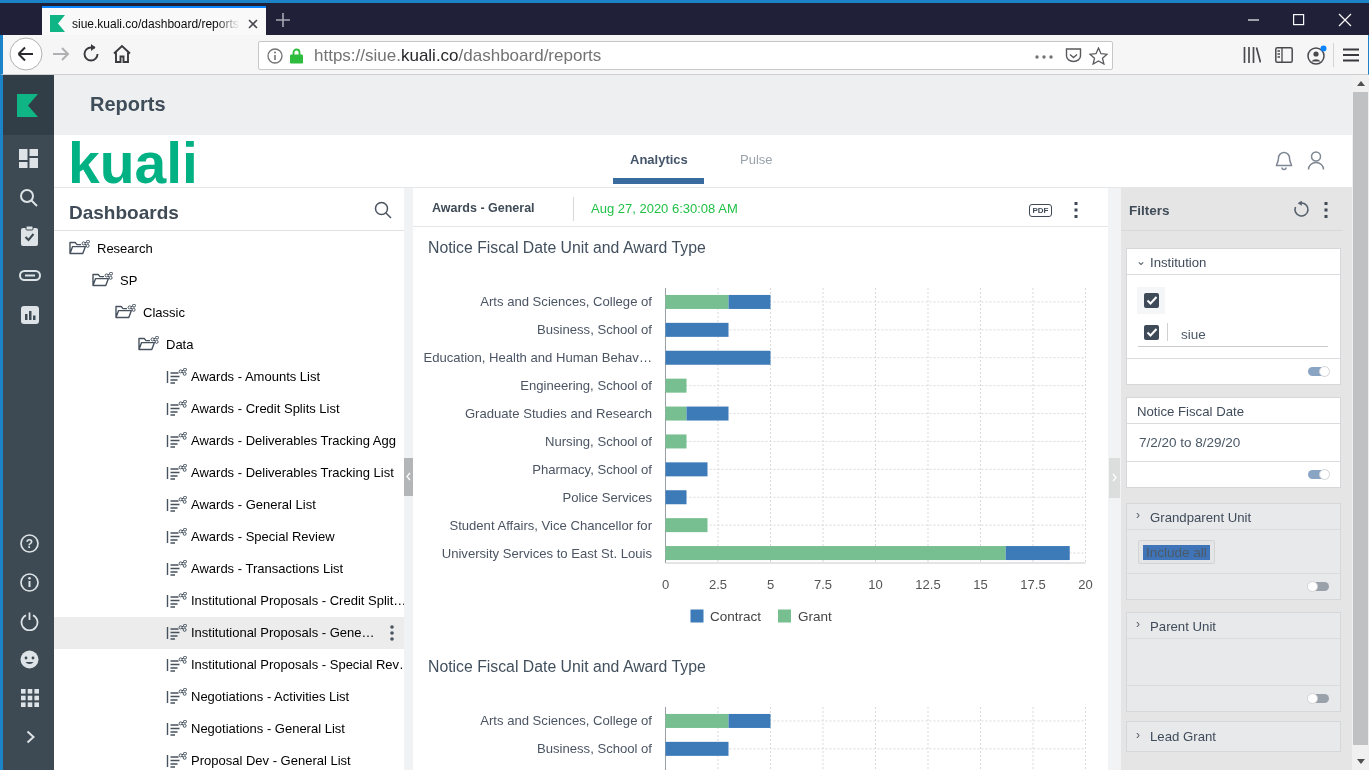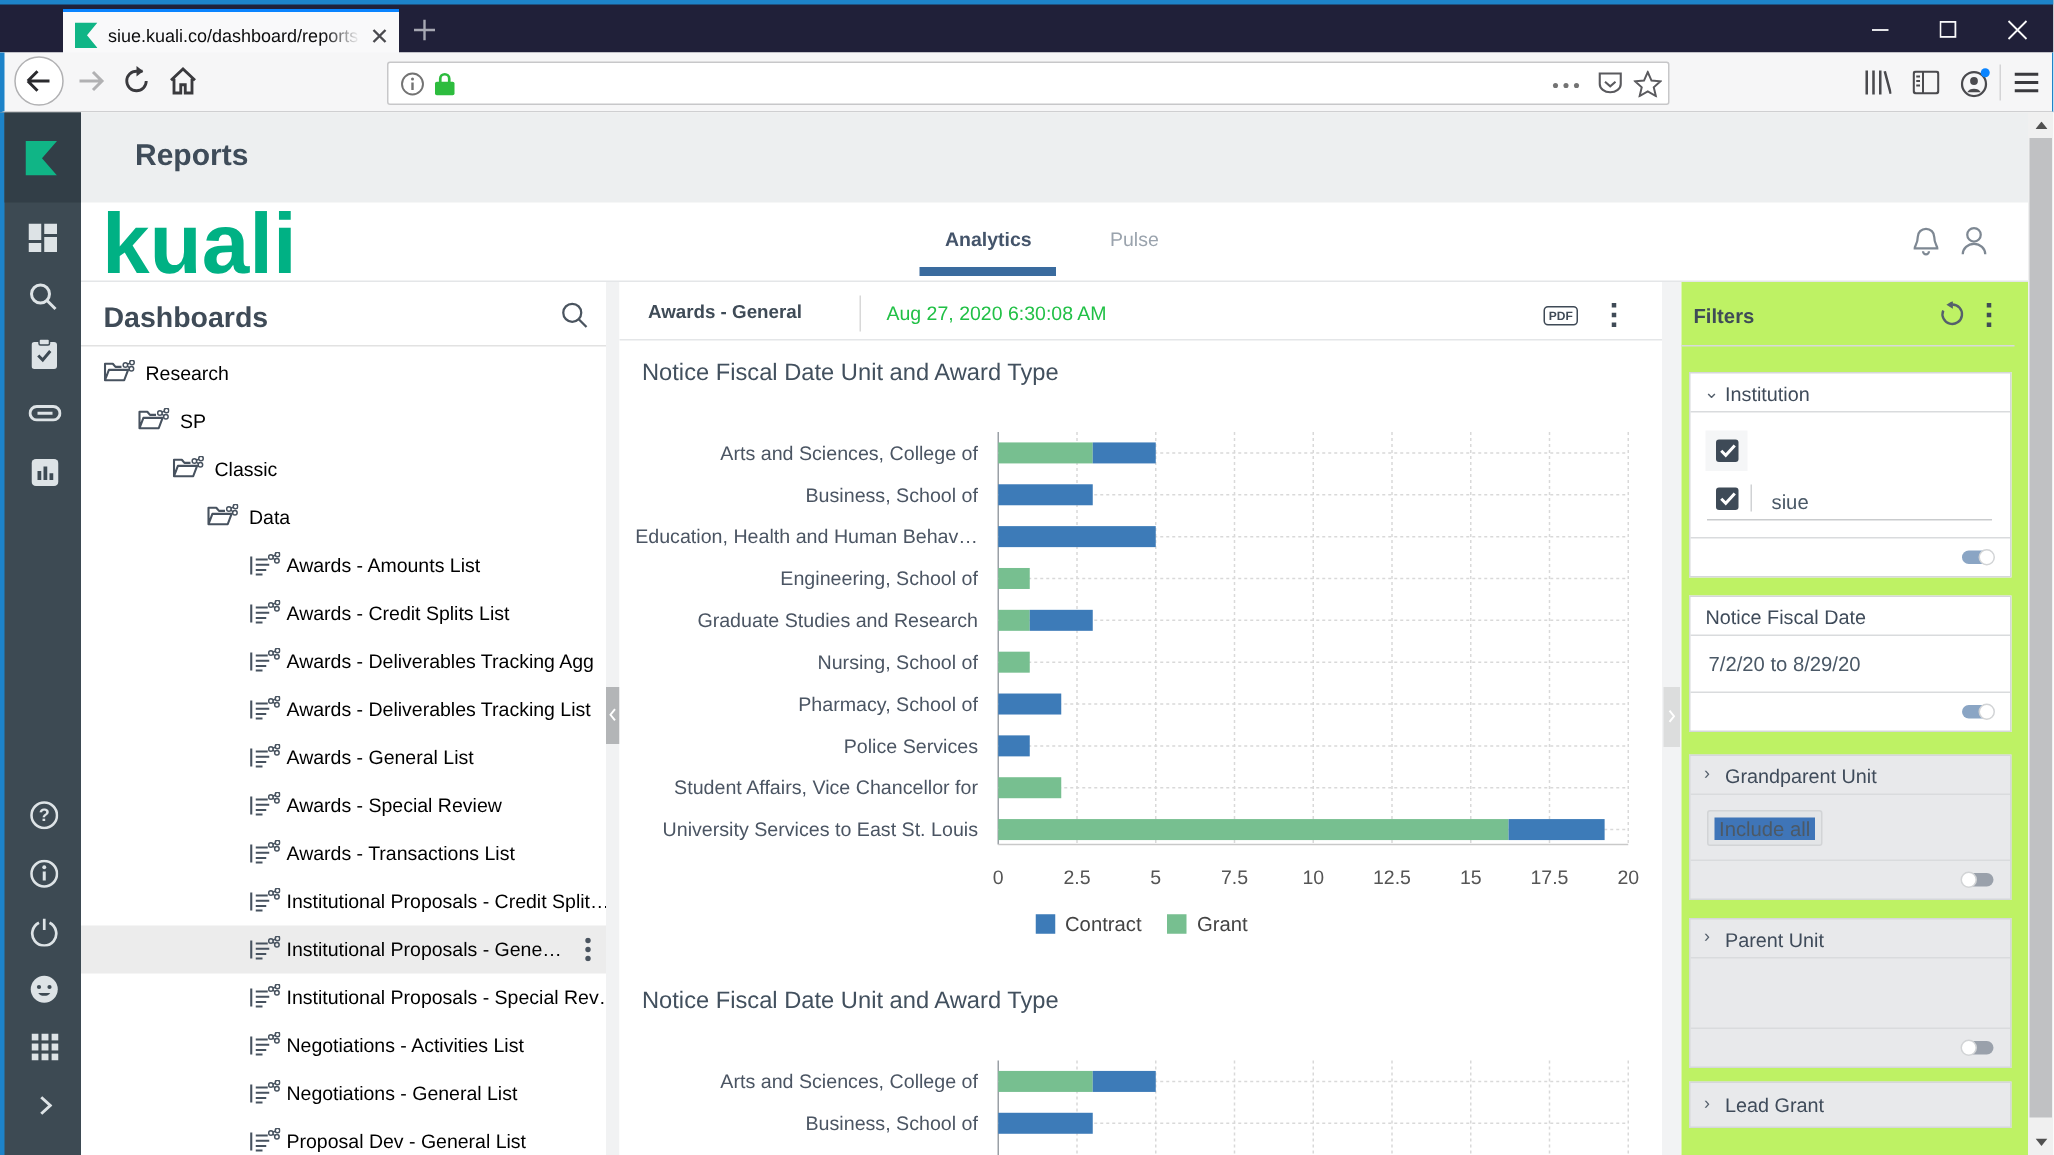--- a/index.html
+++ b/index.html
@@ -30,21 +30,21 @@
   #tabPulse { left:686px; color:#9aa3ad; }
   #tabline { position:absolute; left:559px; top:43px; width:91px; height:6px; background:#3a6b9e; }
 
   
   #tree { position:absolute; left:54px; top:113px; width:350px; height:582px; background:#fff; }
   #gut1 { position:absolute; left:404px; top:113px; width:9px; height:582px; background:#f1f2f3; }
   #pill1 { position:absolute; left:404px; top:383px; width:9px; height:38px; background:#b3b5b7; text-align:center; }
   #chartpanel { position:absolute; left:413px; top:113px; width:695px; height:582px; background:#fff; }
   #gut2 { position:absolute; left:1108px; top:113px; width:13px; height:582px; background:#f2f3f4; }
   #pill2 { position:absolute; left:1109px; top:383px; width:11px; height:40px; background:#dcdddd; text-align:center; }
-  #filters { position:absolute; left:1121px; top:113px; width:231px; height:582px; background:#bef264; }
+  #filters { position:absolute; left:1121px; top:113px; width:231px; height:582px; background:#e5e5e5; }
   #vscroll { position:absolute; left:1352px; top:0px; width:17px; height:695px; background:#f0f0f0; }
   #vthumb { position:absolute; left:1px; top:17px; width:15px; height:653px; background:#c0c1c3; }
 
   
   #treehdr { position:absolute; left:0; top:0; width:350px; height:43px; border-bottom:1px solid #e2e2e2; }
   #treehdr .t { position:absolute; left:15px; top:14px; font-size:19px; font-weight:bold; color:#3f4b57; }
   .trow { position:absolute; height:32px; width:350px; font-size:13px; color:#000000; white-space:nowrap; }
   .trow .txt { position:absolute; top:8px; }
   .trow svg { position:absolute; top:7px; }
   .sel { background:#ececec;padding-left:13px; }
@@ -114,20 +114,21 @@
     <div id="urlbar">
       <svg width="16" height="16" style="position:absolute;left:8px;top:6px" viewBox="0 0 16 16">
           <circle cx="8" cy="8" r="7" fill="none" stroke="#737373" stroke-width="1.3"></circle>
           <path d="M8,7 V12" stroke="#737373" stroke-width="1.6"></path>
           <circle cx="8" cy="4.6" r="1" fill="#737373"></circle>
         </svg>
       <svg width="15" height="16" style="position:absolute;left:30px;top:6px" viewBox="0 0 15 16">
           <rect x="1" y="6.5" width="13" height="9" rx="1.2" fill="#2dbc3e"></rect>
           <path d="M4.5,7 V4.5 a3,3 0 0 1 6,0 V7" fill="none" stroke="#2dbc3e" stroke-width="1.8"></path>
         </svg>
+      <div class="urltext">https://siue.<b>kuali.co</b>/dashboard/reports</div>
       <svg width="20" height="6" style="position:absolute;left:775px;top:12px" viewBox="0 0 20 6">
           <circle cx="3" cy="3" r="1.7" fill="#737373"></circle>
           <circle cx="10" cy="3" r="1.7" fill="#737373"></circle>
           <circle cx="17" cy="3" r="1.7" fill="#737373"></circle>
         </svg>
       <svg width="17" height="17" style="position:absolute;left:806px;top:5px" viewBox="0 0 17 17">
           <path d="M1.5,2 H15.5 V9 a7,5.5 0 0 1 -14,0 Z" fill="none" stroke="#5a5a5e" stroke-width="1.4"></path>
           <path d="M5,7.5 L8.5,10.5 L12,7.5" fill="none" stroke="#5a5a5e" stroke-width="1.4"></path>
         </svg>
       <svg width="19" height="18" style="position:absolute;left:830px;top:5px" viewBox="0 0 19 18">

